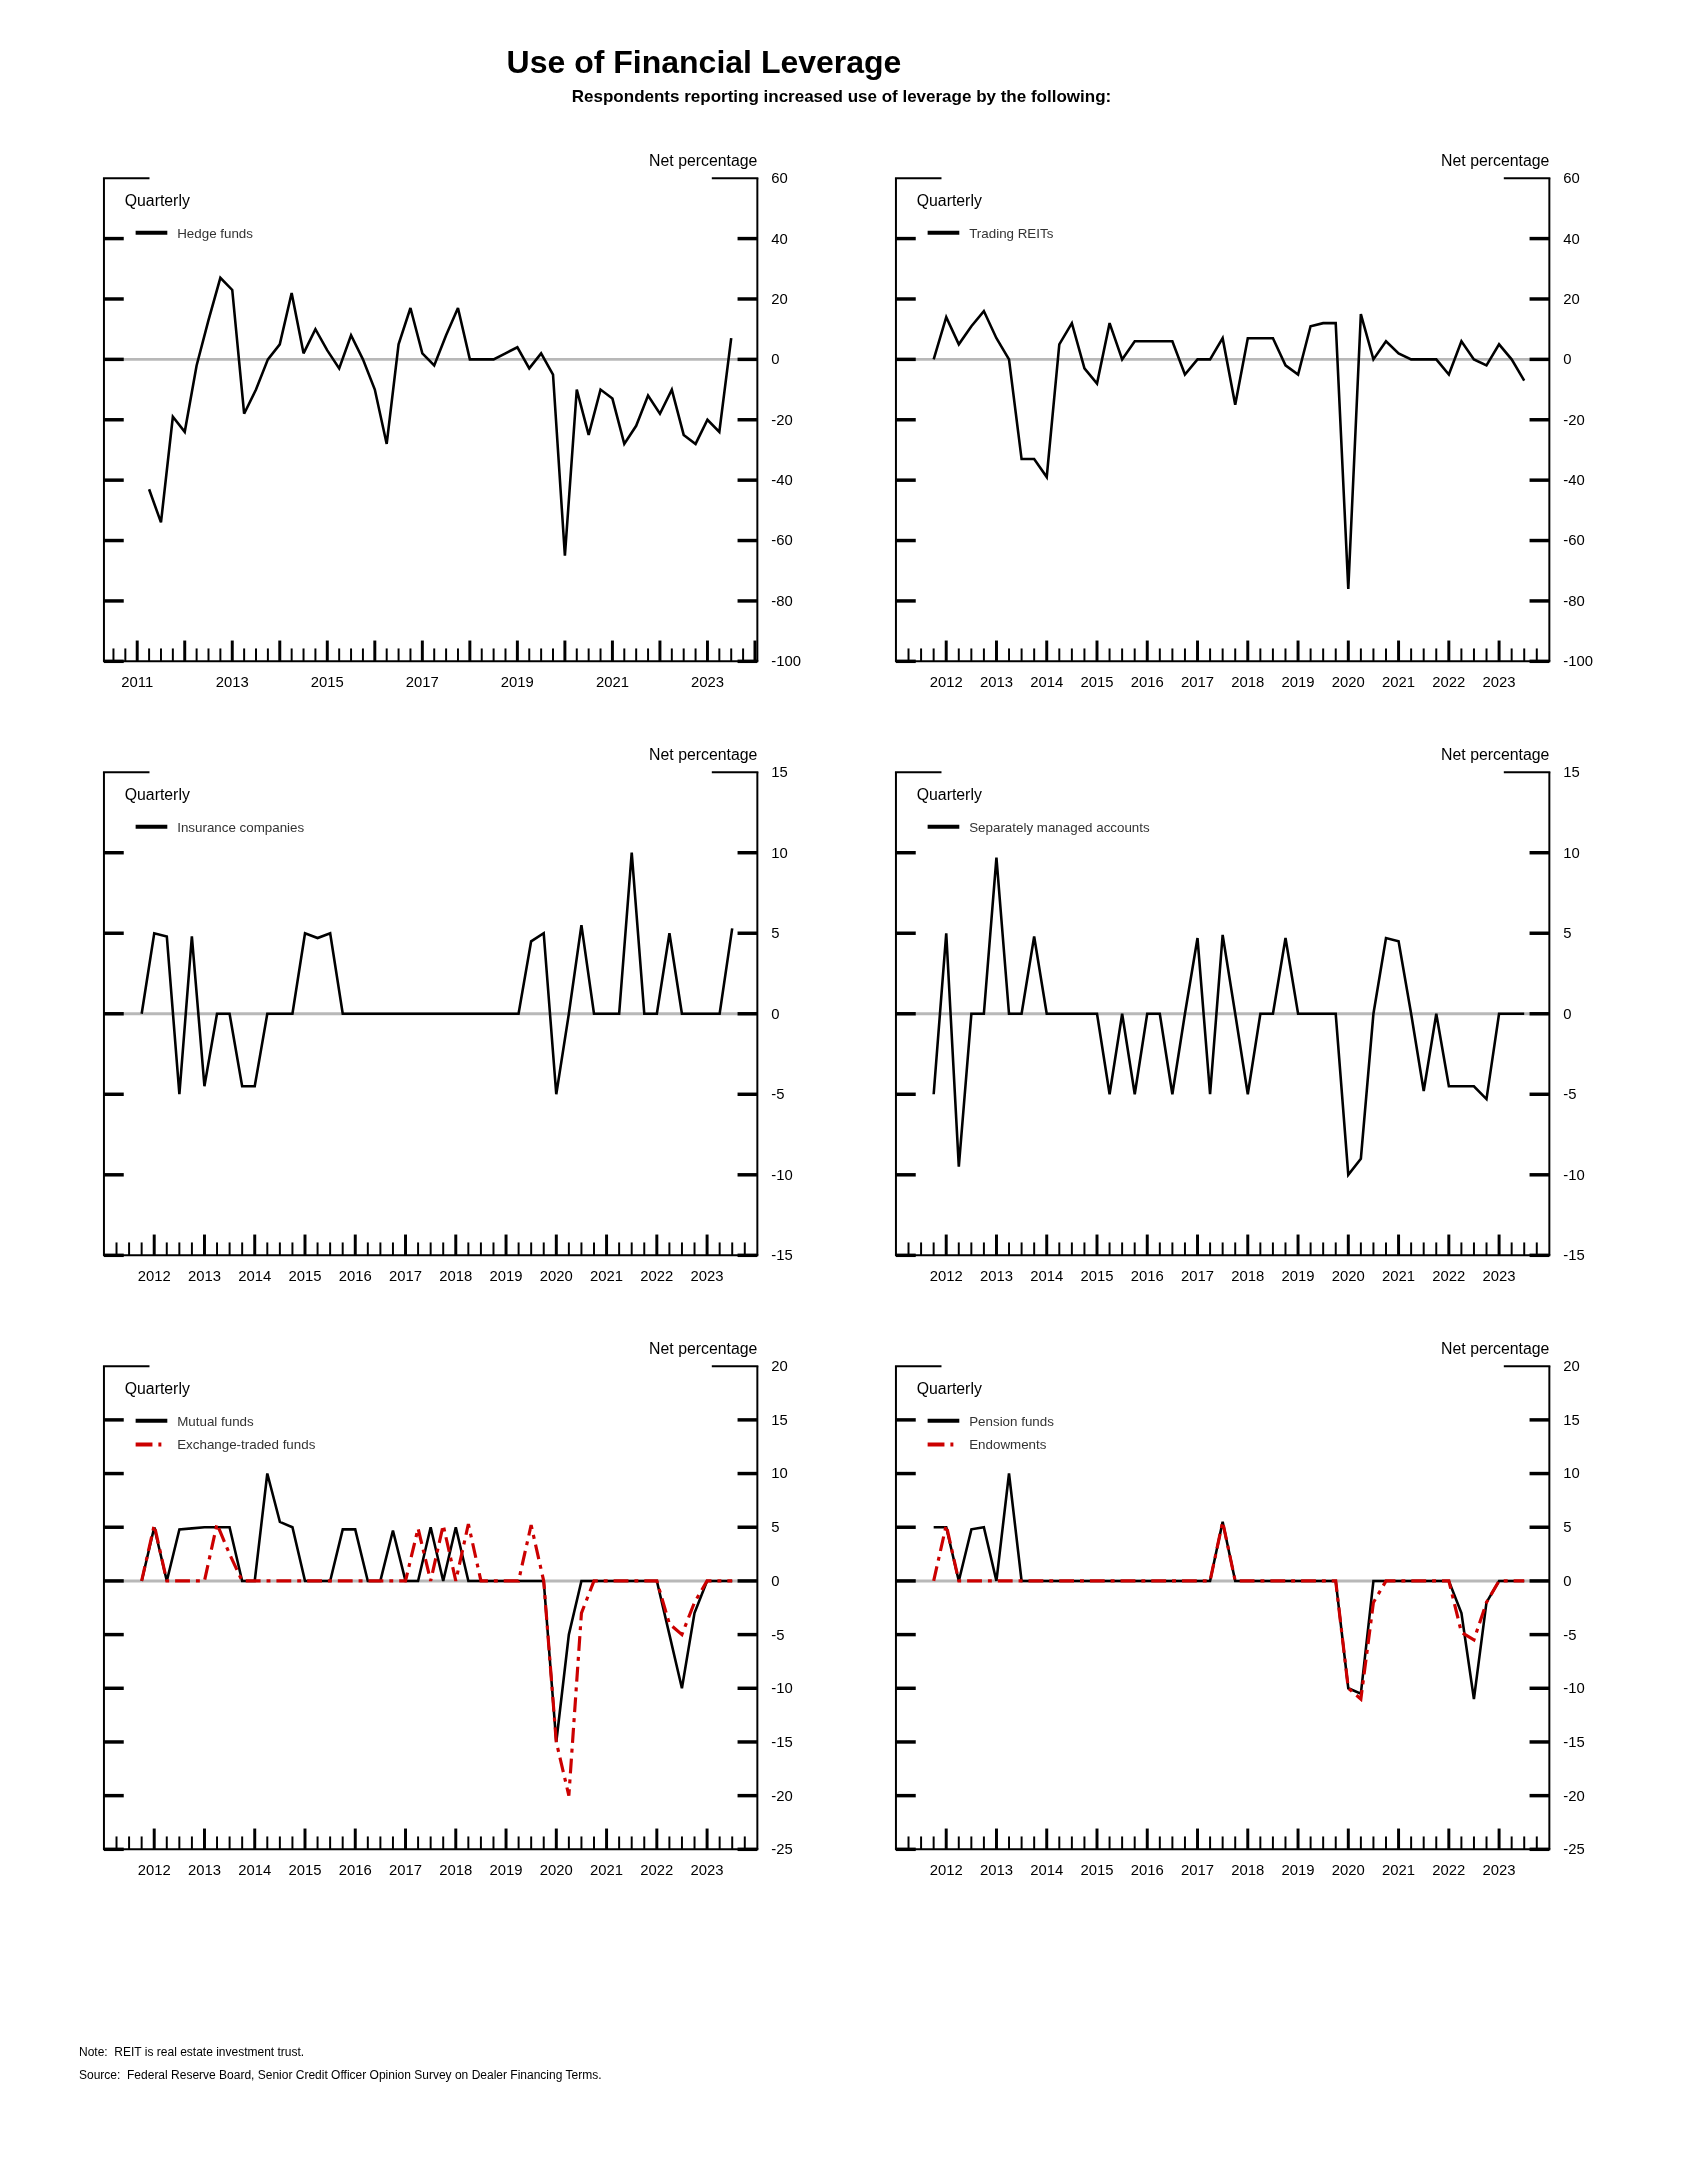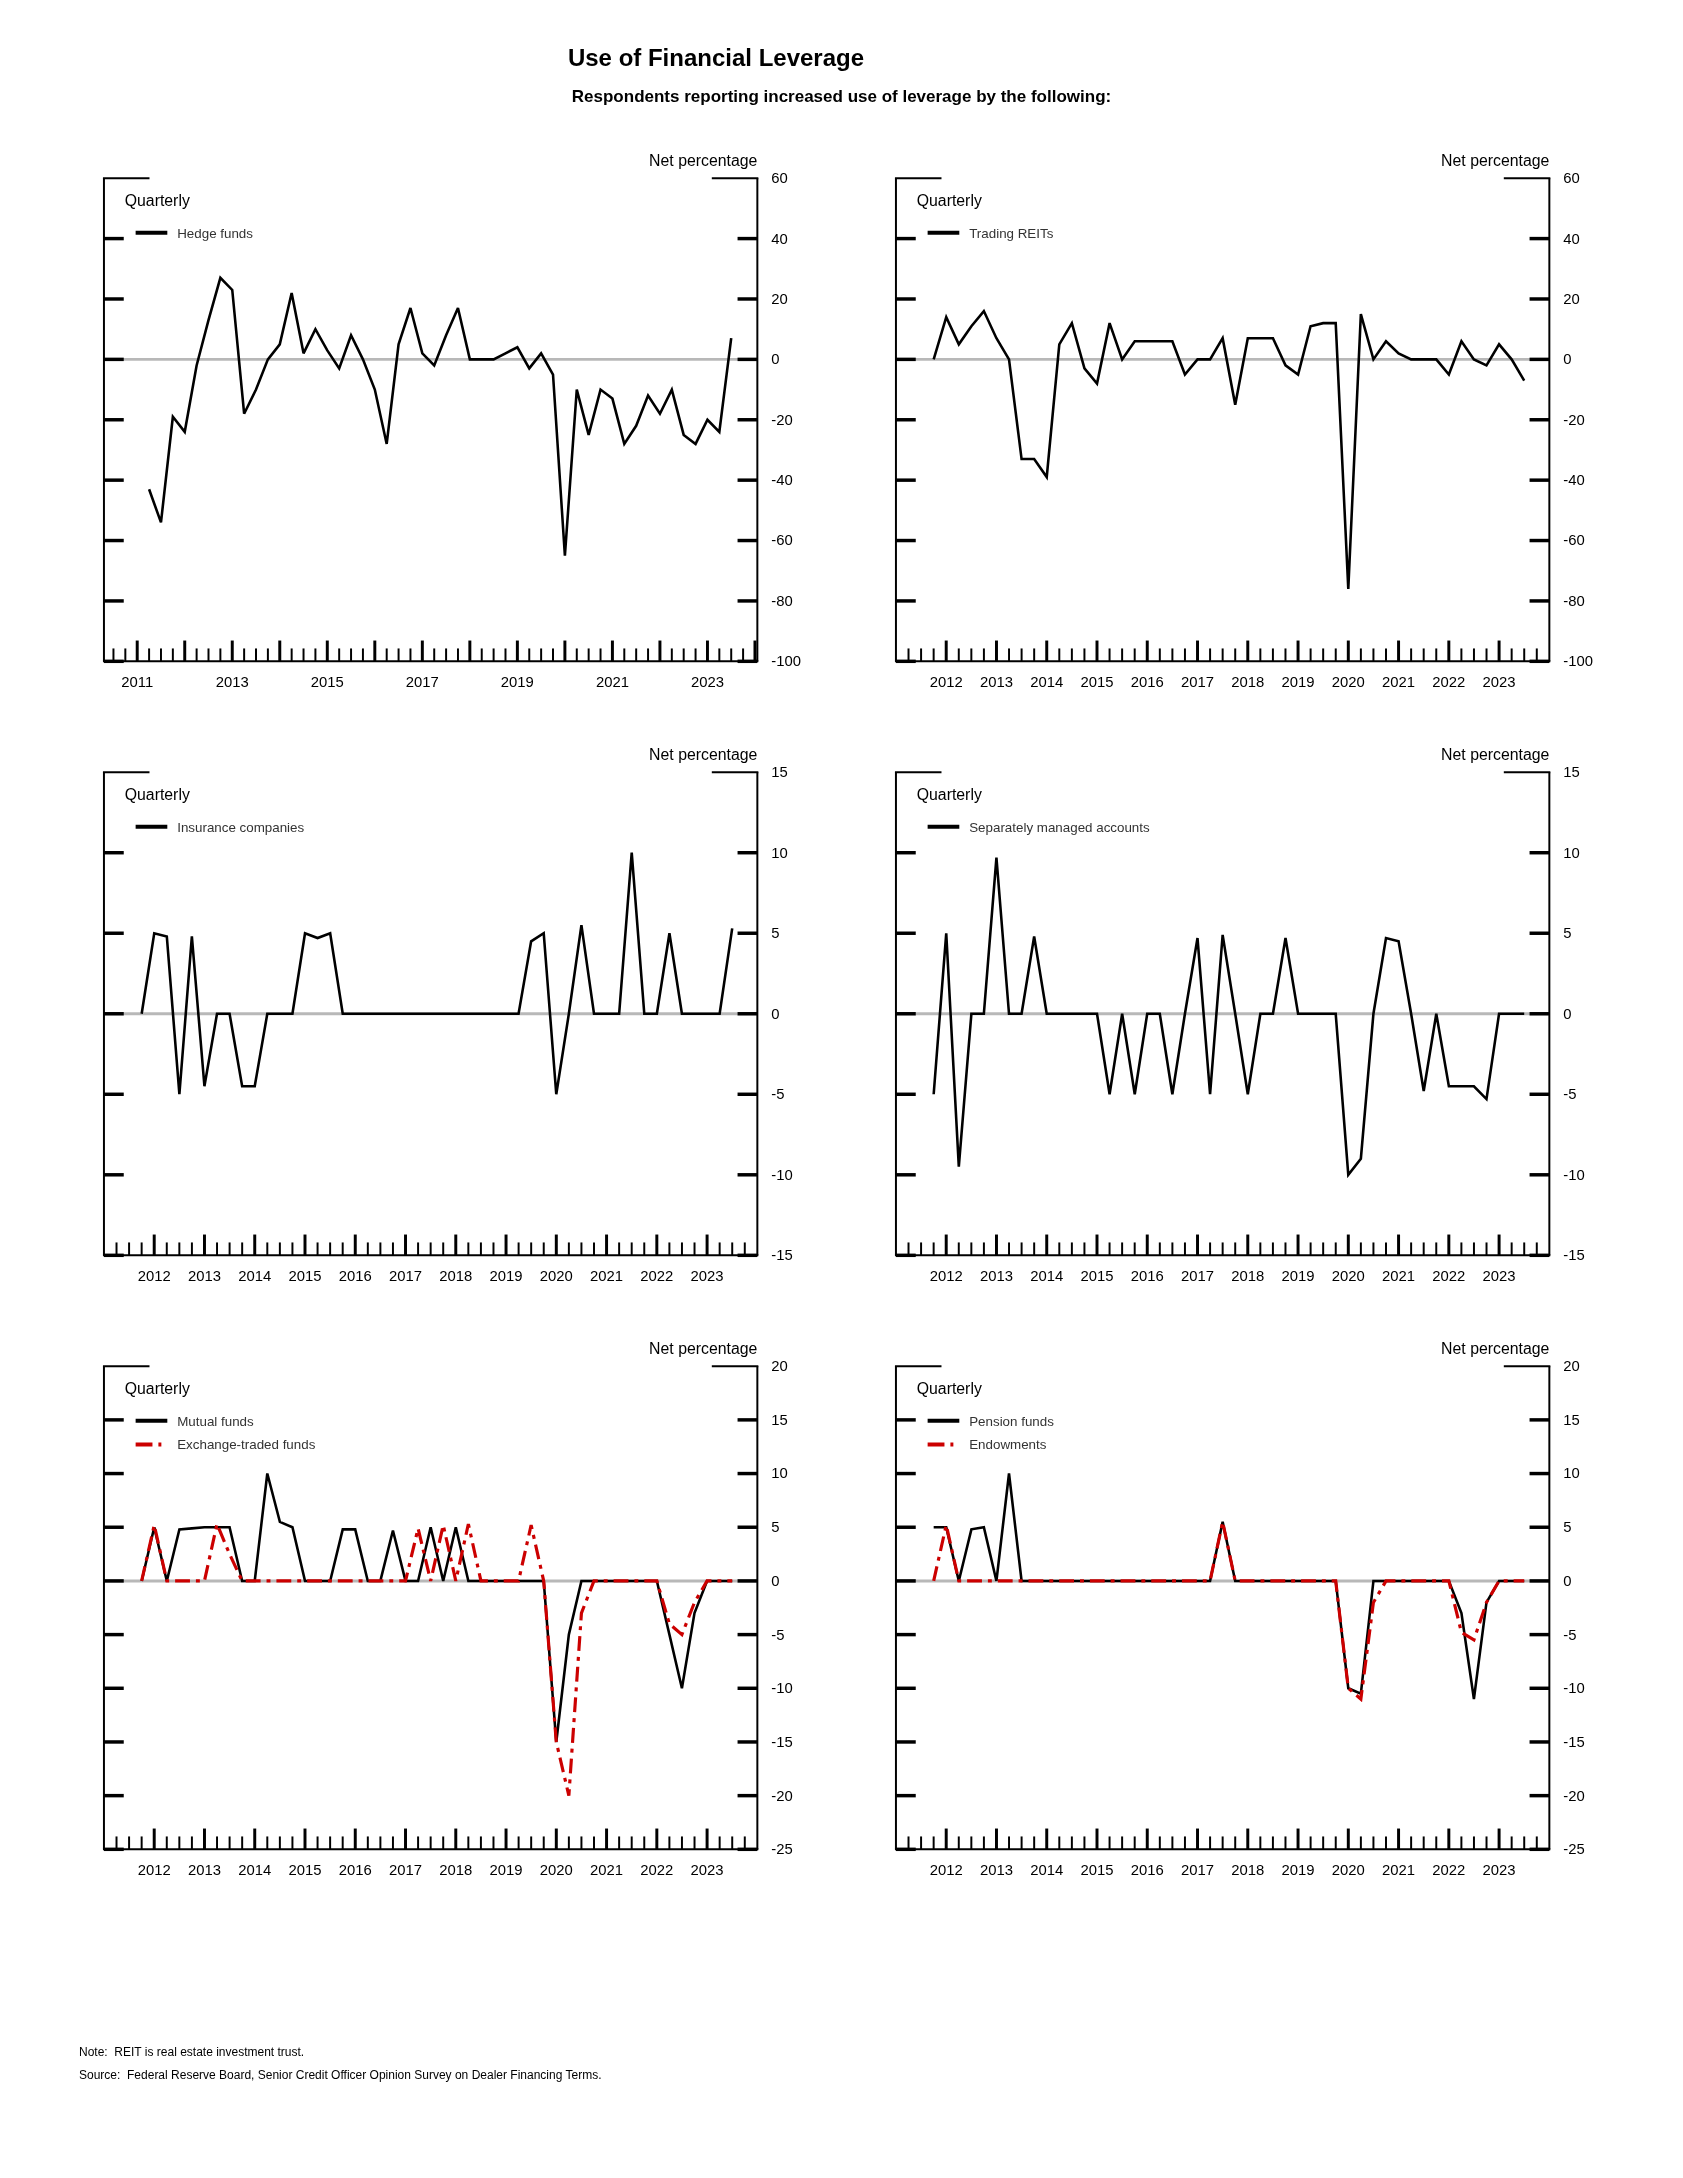--- a/index.html
+++ b/index.html
@@ -1,17 +1,17 @@
 <!DOCTYPE html>
 <html><head>
 <meta charset="utf-8">
 <style>
   html,body{margin:0;padding:0;background:#ffffff;}
   body{width:1683px;height:2178px;position:relative;font-family:"Liberation Sans",sans-serif;overflow:hidden;}
-  .title{position:absolute;top:44px;left:12px;width:1408px;text-align:center;font-size:24px;font-weight:bold;color:#000;}
+  .title{position:absolute;top:44px;left:0;width:1408px;text-align:center;font-size:32px;font-weight:bold;color:#000;}
   .subtitle{position:absolute;top:87px;left:0;width:1683px;text-align:center;font-size:17px;font-weight:bold;color:#000;}
   .footnotes{position:absolute;left:79px;top:2045px;font-size:12px;color:#000;}
   .footnotes div{margin-bottom:9px;white-space:pre-wrap;}
   svg{position:absolute;top:0;left:0;}
   text{font-family:"Liberation Sans",sans-serif;}
 </style>
 </head>
 <body>
 
 <div class="title">Use of Financial Leverage</div>

